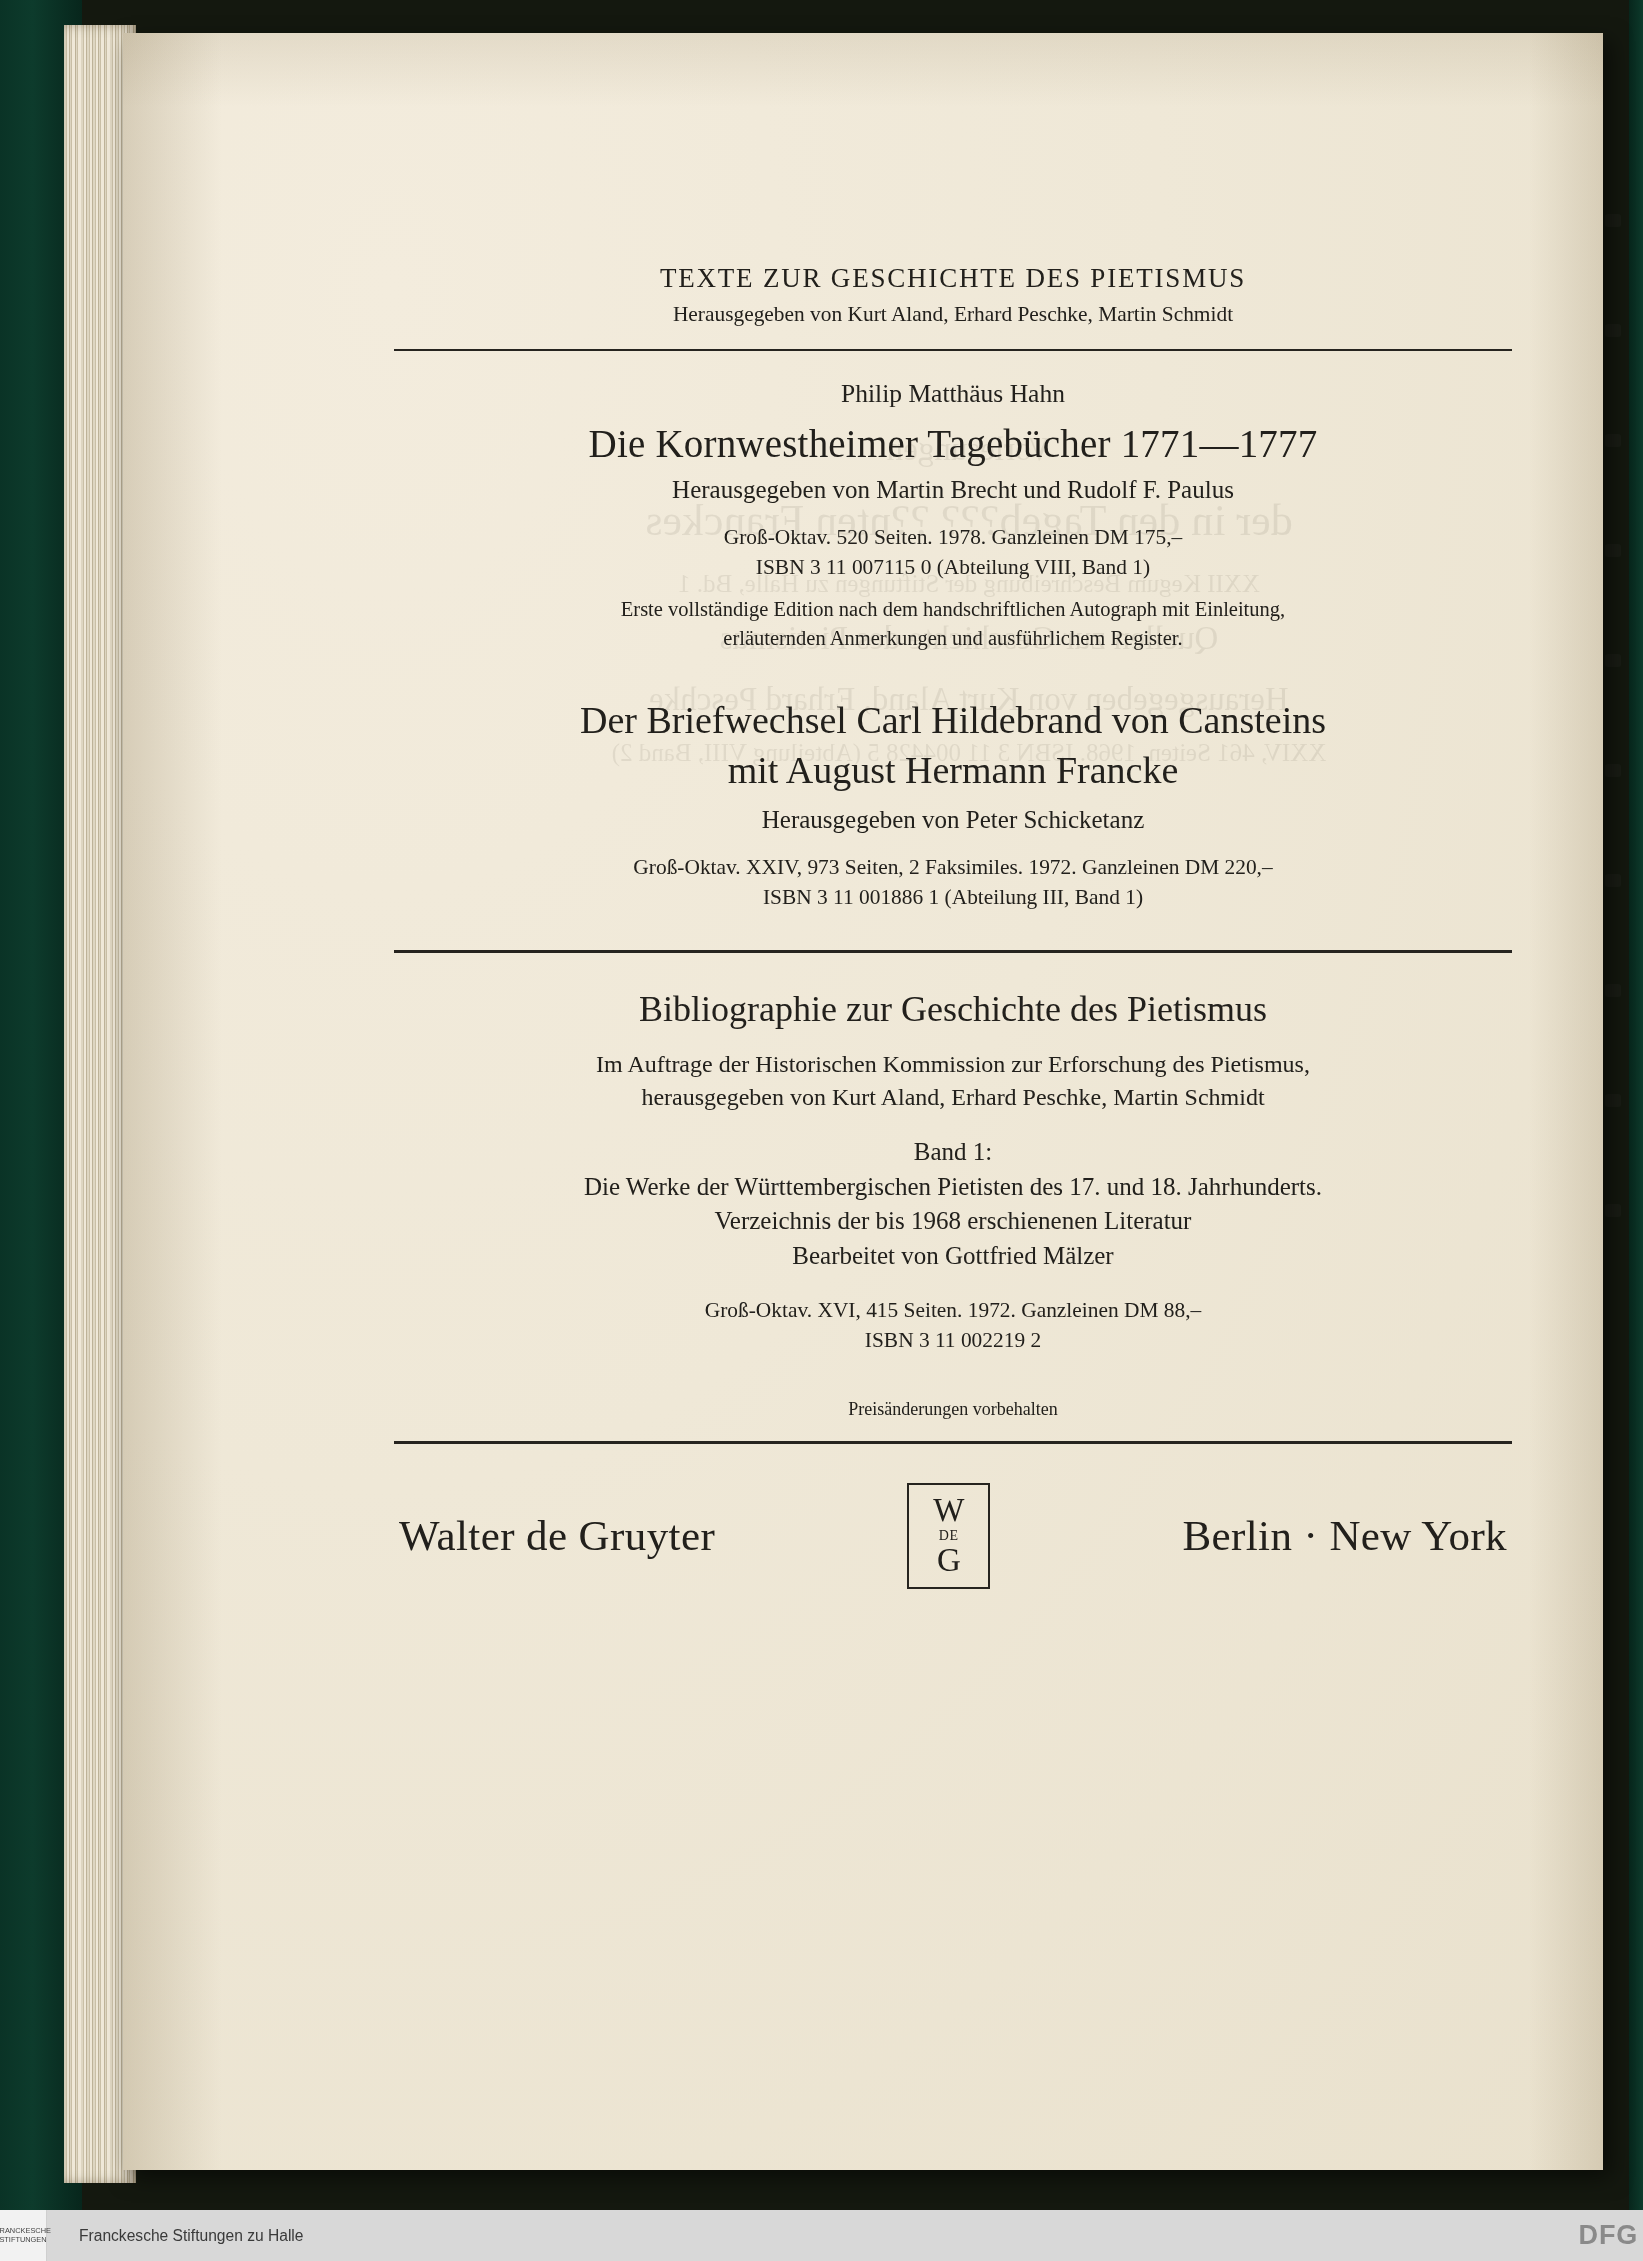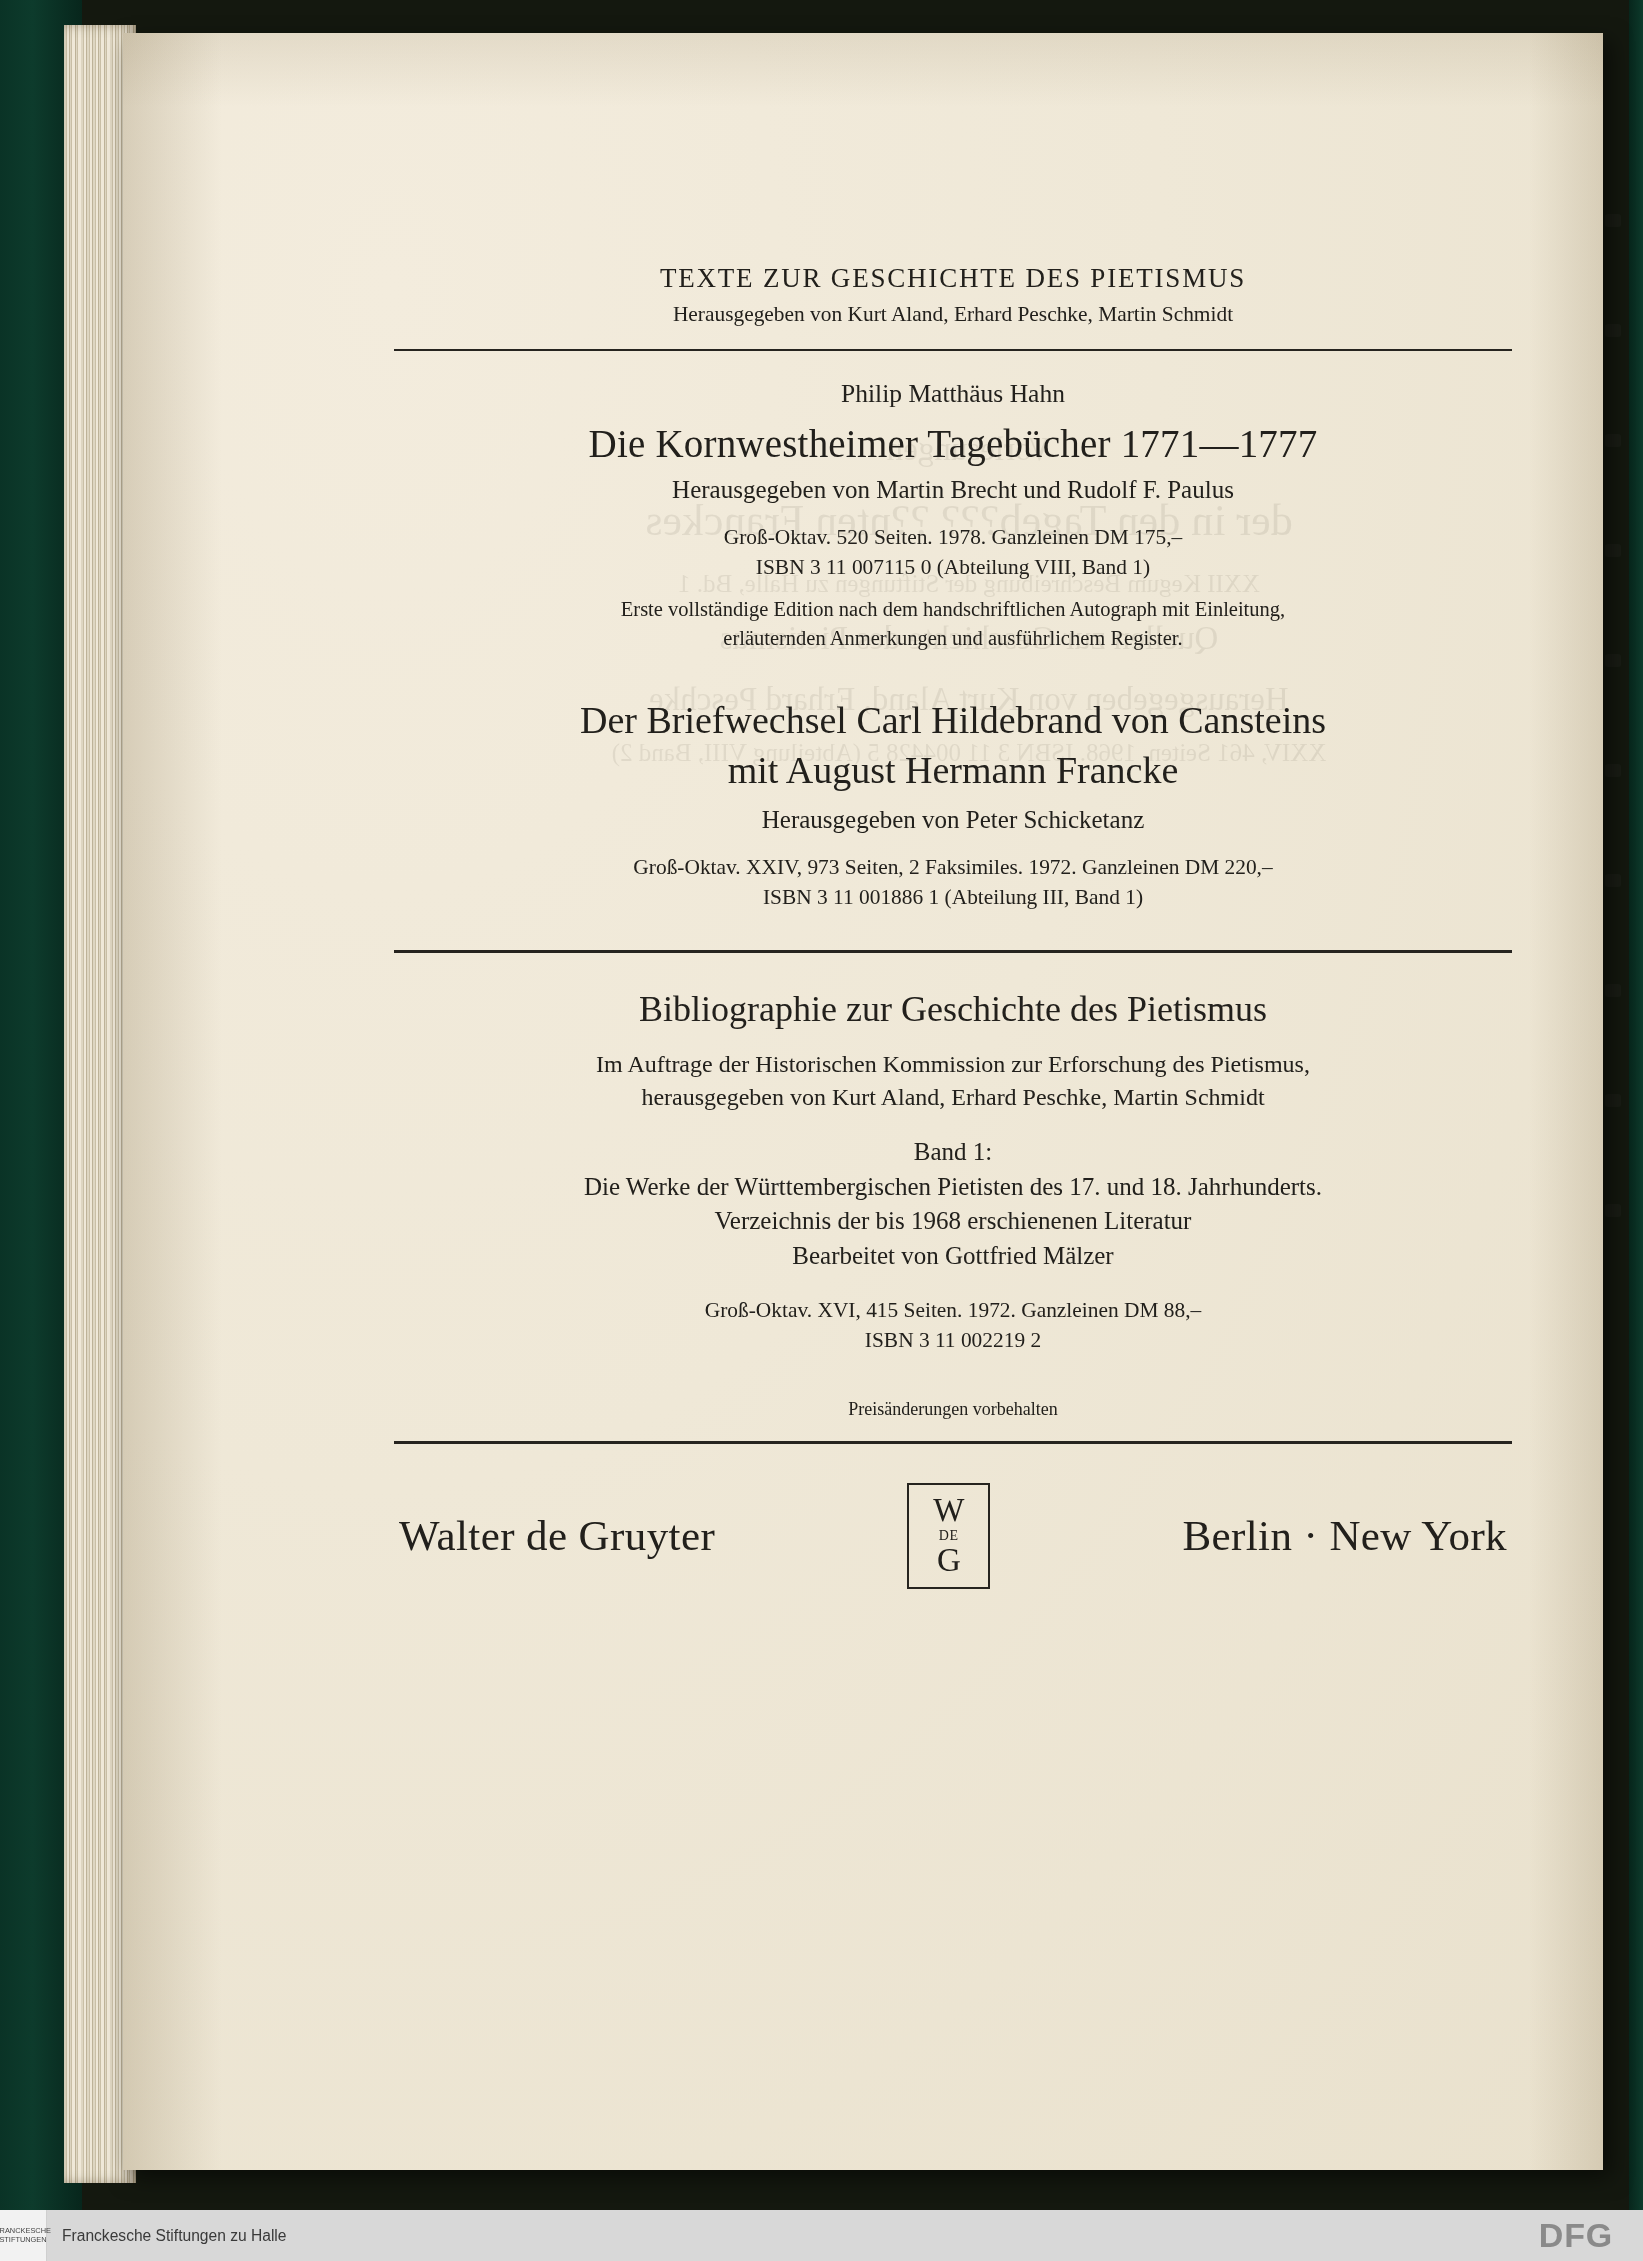--- a/index.html
+++ b/index.html
@@ -219,28 +219,28 @@
     font-size: 7.4px;
     color: #444;
     text-align: center;
     line-height: 1.1;
     font-family: "Liberation Sans", sans-serif;
   }
   .footer-text {
     font-family: "Liberation Sans", sans-serif;
     font-size: 15.6px;
     color: #3a3a3a;
-    margin-left: 15px;
+    margin-left: 32px;
   }
   .footer-dfg {
     margin-left: auto;
-    margin-right: 31px;
+    margin-right: 6px;
     font-family: "Liberation Sans", sans-serif;
     font-weight: bold;
-    font-size: 34px;
+    font-size: 27px;
     color: #8a8a8a;
     letter-spacing: 0.8px;
   }
 </style>
 </head>
 <body>
 
 <div class="scan">
 
   <div class="cover-edge"></div>

